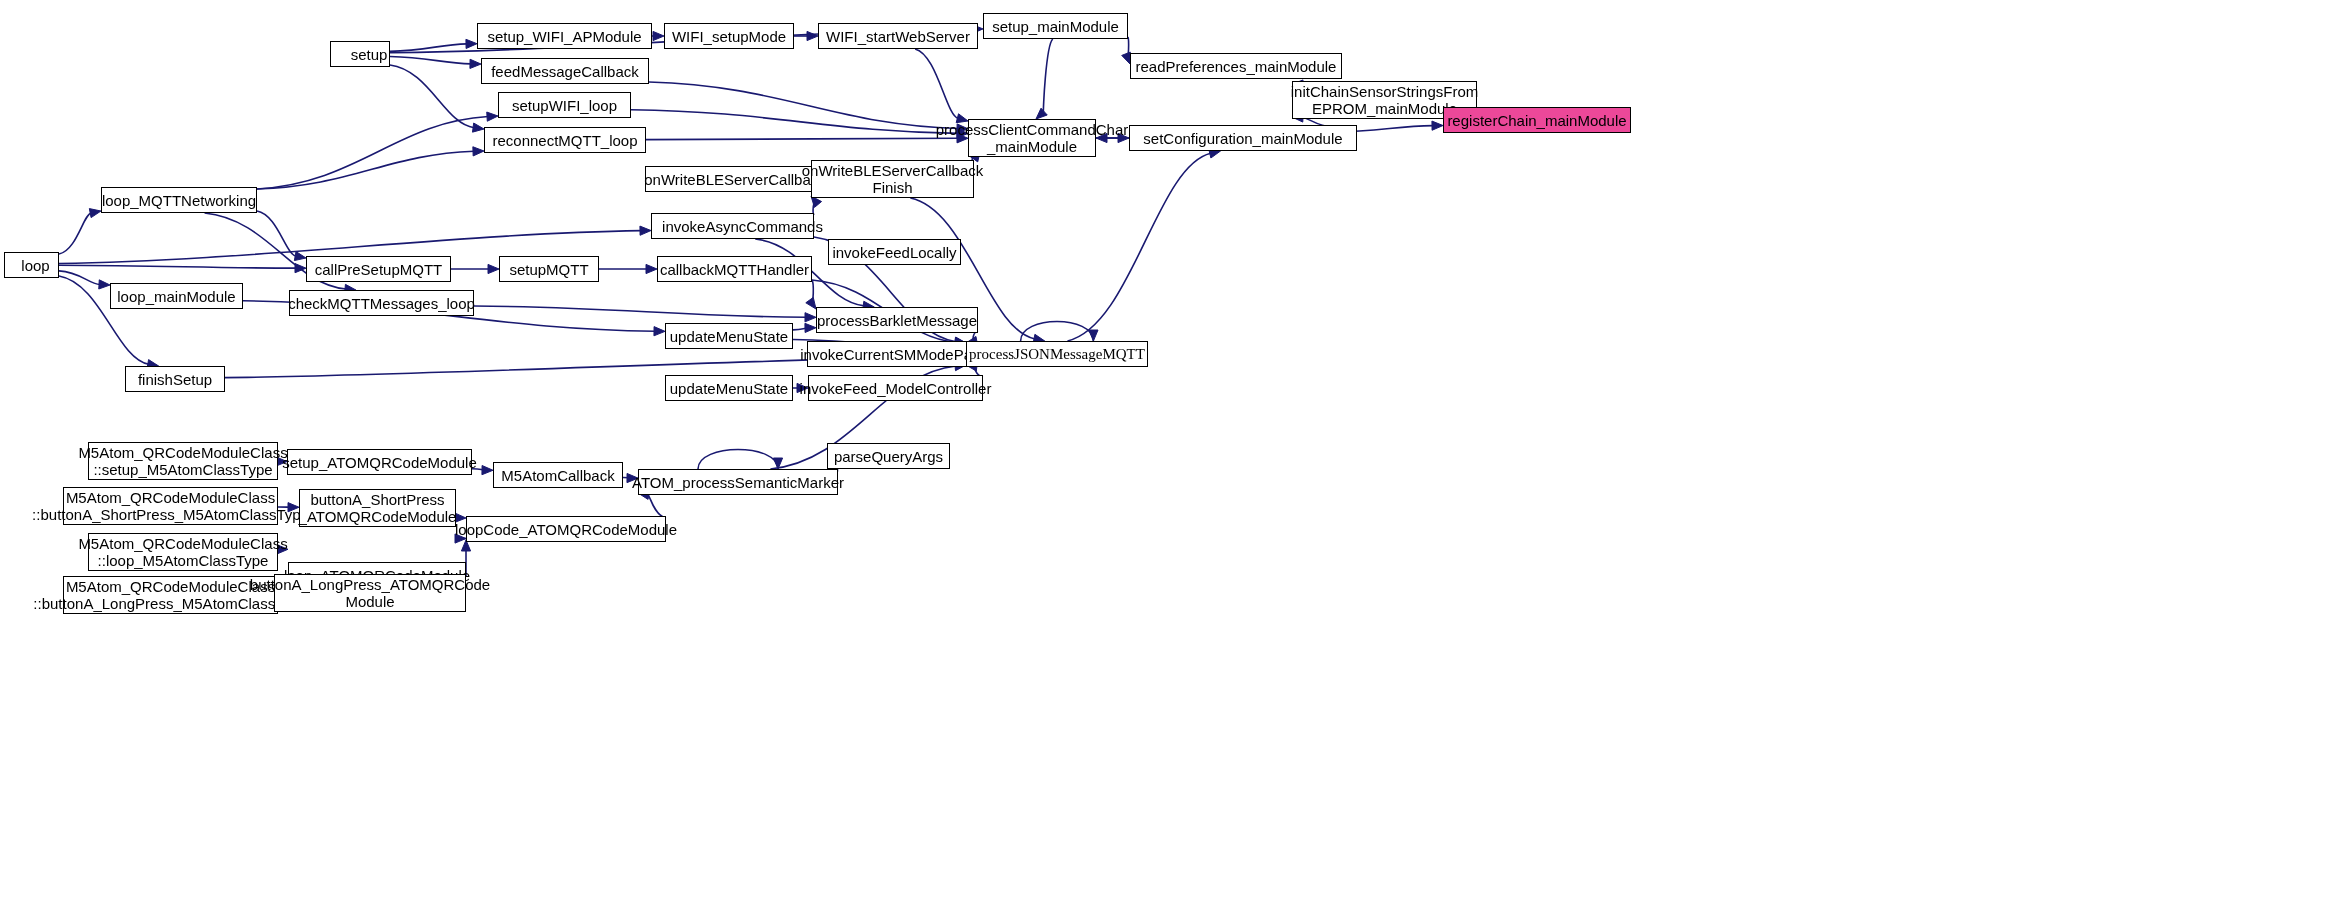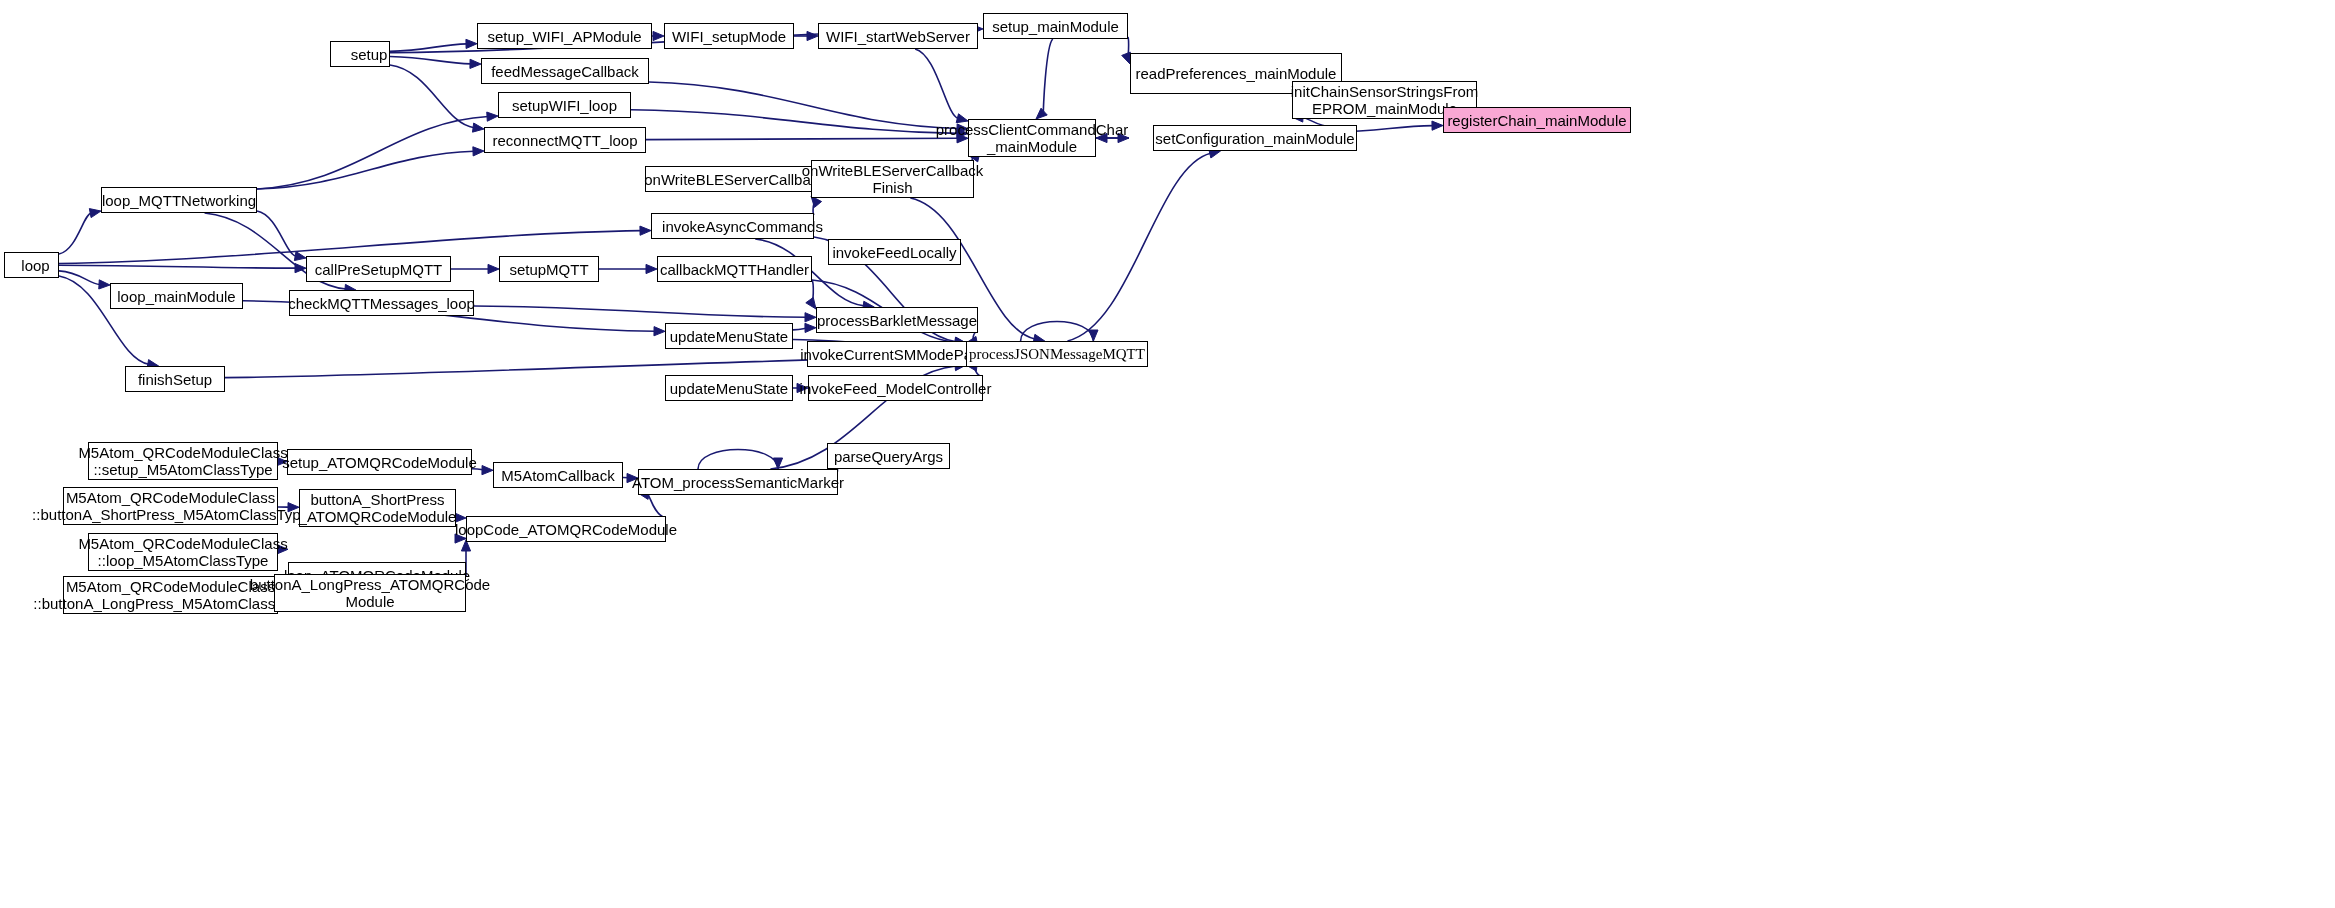--- a/index.html
+++ b/index.html
@@ -34,21 +34,21 @@
     line-height: 17px;
     display: flex;
     align-items: center;
     justify-content: center;
     text-align: center;
     white-space: pre-line;
     padding: 0 4px;
     z-index: 5;
   }
   .node.highlight {
-    background: #f9a8d4;
+    background: #ec4899;
   }
   .edge-path {
     fill: none;
     stroke: #191970;
     stroke-width: 1.6;
   }
   .edge-head {
     fill: #191970;
     stroke: #191970;
     stroke-width: 1;
@@ -187,25 +187,25 @@
   <div id="node-layer">
       <div class="node" style="left: 4px; top: 252px; width: 55px; height: 26px; padding-left: 12px;">loop</div>
       <div class="node" style="left: 330px; top: 41px; width: 60px; height: 26px; padding-left: 22px;">setup</div>
       <div class="node" style="left: 477px; top: 23px; width: 175px; height: 26px;">setup_WIFI_APModule</div>
       <div class="node" style="left: 664px; top: 23px; width: 130px; height: 26px;">WIFI_setupMode</div>
       <div class="node" style="left: 818px; top: 23px; width: 160px; height: 26px;">WIFI_startWebServer</div>
       <div class="node" style="left: 983px; top: 13px; width: 145px; height: 26px;">setup_mainModule</div>
       <div class="node" style="left: 481px; top: 58px; width: 168px; height: 26px;">feedMessageCallback</div>
       <div class="node" style="left: 498px; top: 92px; width: 133px; height: 26px;">setupWIFI_loop</div>
       <div class="node" style="left: 484px; top: 127px; width: 162px; height: 26px;">reconnectMQTT_loop</div>
-      <div class="node" style="left: 1130px; top: 53px; width: 212px; height: 41px;">readPreferences_mainModule</div>
+      <div class="node" style="left: 1130px; top: 53px; width: 212px; height: 26px;">readPreferences_mainModule</div>
       <div class="node" style="left: 1292px; top: 81px; width: 185px; height: 38px;">initChainSensorStringsFrom
 EPROM_mainModule</div>
       <div class="node highlight" style="left: 1443px; top: 107px; width: 188px; height: 26px;">registerChain_mainModule</div>
-      <div class="node" style="left: 1129px; top: 125px; width: 204px; height: 26px; margin-left: 24px;">setConfiguration_mainModule</div>
+      <div class="node" style="left: 1129px; top: 125px; width: 228px; height: 26px;">setConfiguration_mainModule</div>
       <div class="node" style="left: 968px; top: 119px; width: 128px; height: 38px;">processClientCommandChar
 _mainModule</div>
       <div class="node" style="left: 101px; top: 187px; width: 156px; height: 26px;">loop_MQTTNetworking</div>
       <div class="node" style="left: 645px; top: 166px; width: 180px; height: 26px;">onWriteBLEServerCallback</div>
       <div class="node" style="left: 811px; top: 160px; width: 163px; height: 38px;">onWriteBLEServerCallback
 Finish</div>
       <div class="node" style="left: 651px; top: 213px; width: 163px; height: 26px; padding-left: 24px;">invokeAsyncCommands</div>
       <div class="node" style="left: 306px; top: 256px; width: 145px; height: 26px;">callPreSetupMQTT</div>
       <div class="node" style="left: 499px; top: 256px; width: 100px; height: 26px;">setupMQTT</div>
       <div class="node" style="left: 657px; top: 256px; width: 155px; height: 26px;">callbackMQTTHandler</div>

